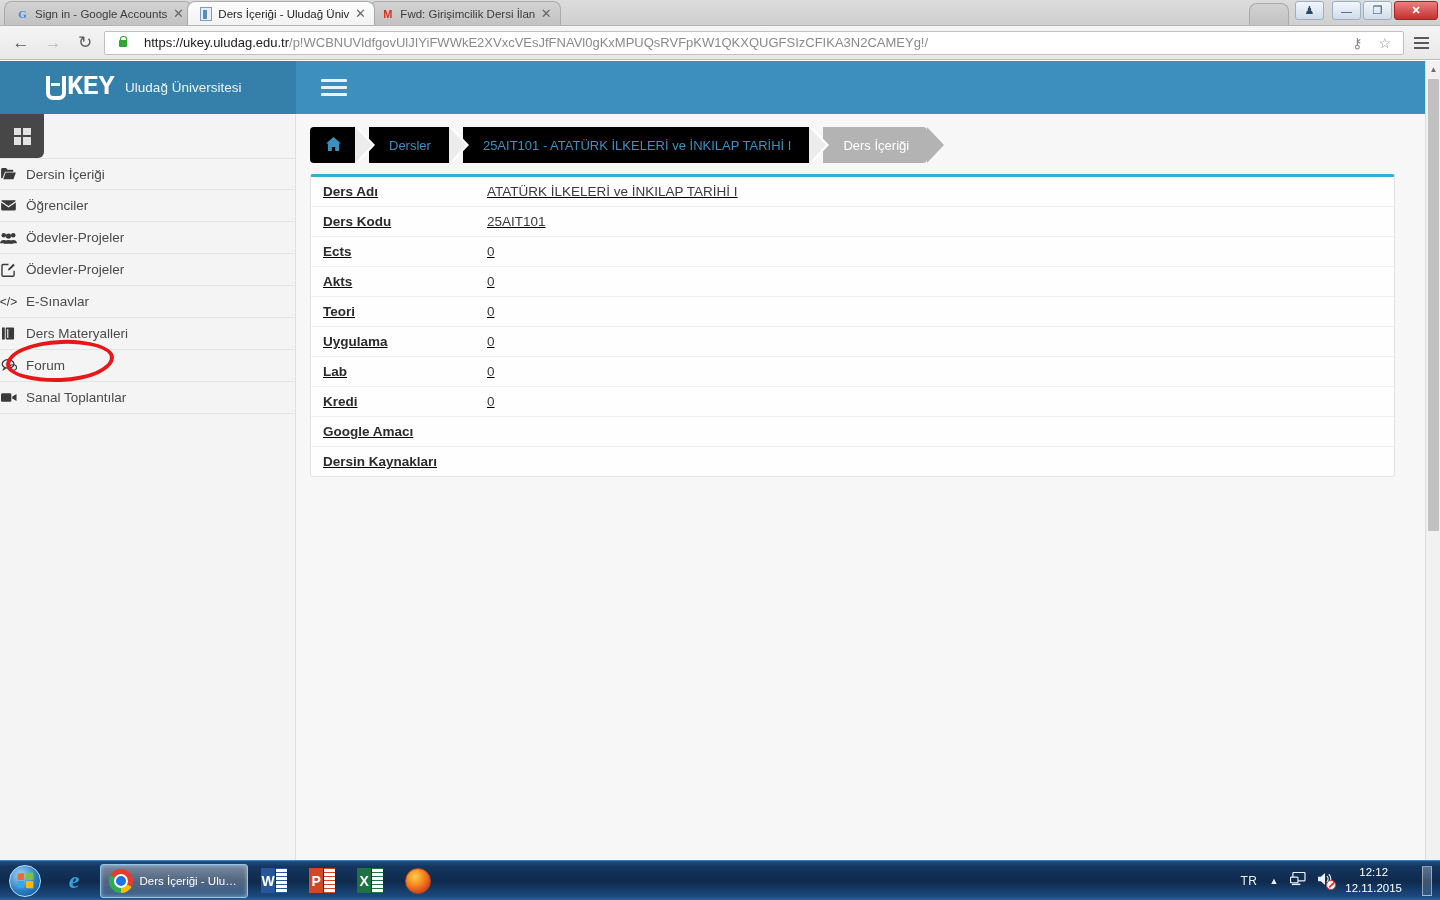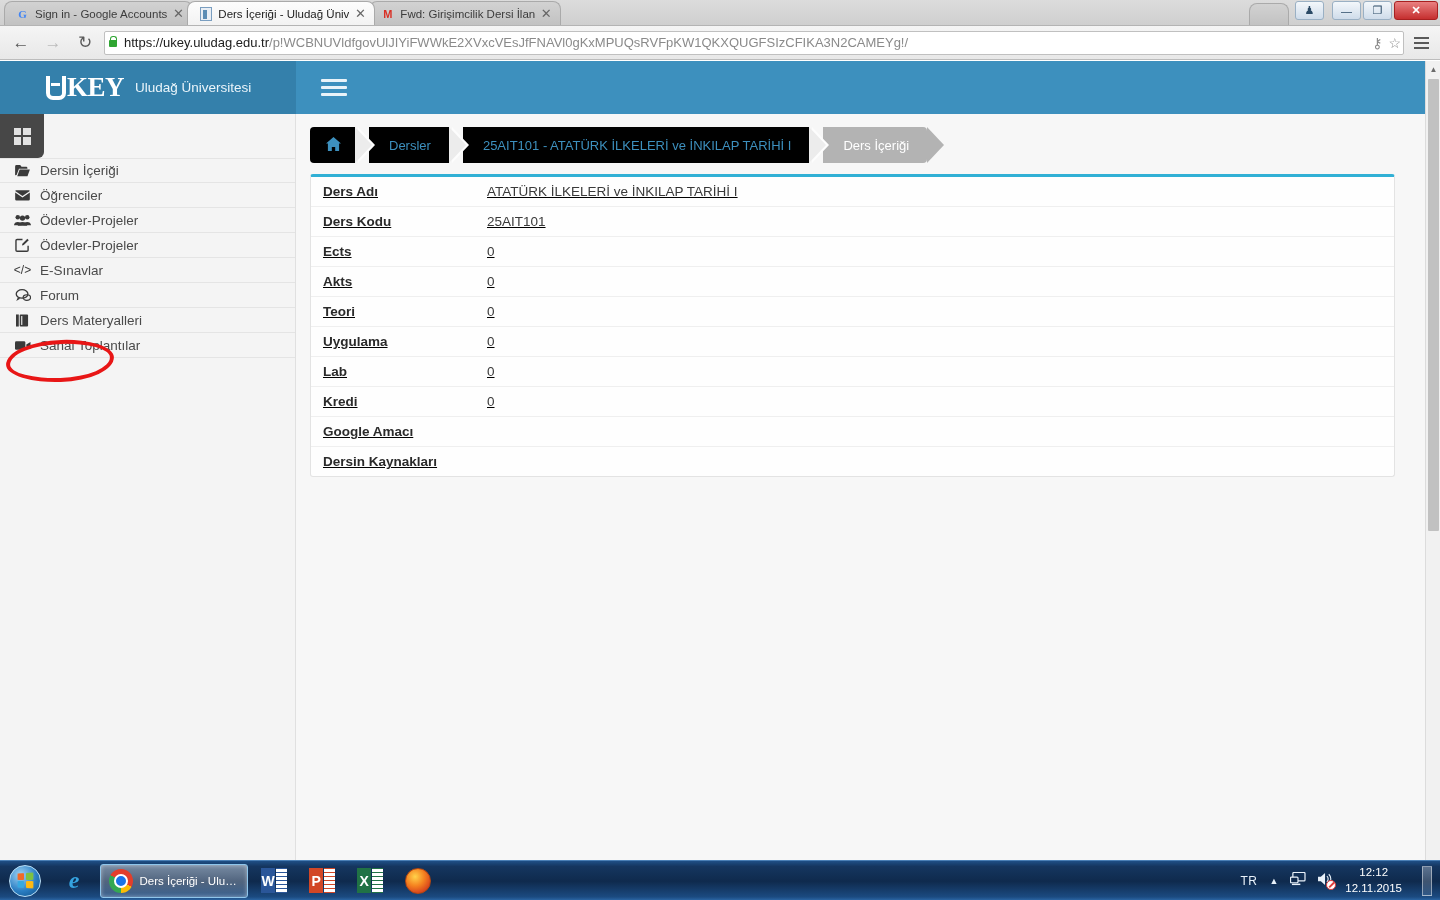--- a/index.html
+++ b/index.html
@@ -122,22 +122,22 @@
   }
   .nav-btn.disabled { color: #bbb; }
   .omnibox {
     flex: 1 1 auto;
     height: 24px;
     background: #fff;
     border: 1px solid #c0c0c0;
     border-radius: 2px;
     display: flex;
     align-items: center;
-    padding: 0 2px;
-    gap: 6px;
+    padding: 0 12px;
+    gap: 16px;
     font-size: 13px;
     overflow: hidden;
   }
   .lock {
     width: 11px; height: 13px;
     position: relative; flex: 0 0 11px;
   }
   .lock::before {
     content:""; position:absolute; left:1.5px; top:4px; width:8px; height:7px;
     background:#2fa532; border-radius:1px;
@@ -180,21 +180,21 @@
   .site-header { height: 53px; display: flex; }
   .brand-area {
     width: 296px; height: 53px;
     background: #3480ab;
     display: flex; align-items: center; gap: 11px;
     padding-left: 46px;
   }
   .logo {
     font-size: 27px; font-weight: bold; color: #fff;
     letter-spacing: -0.5px; line-height: 1;
-    font-family: Liberation Serif, serif;
+    font-family: Liberation Mono, monospace;
     display: flex; align-items: center;
   }
   .logo .u-mark {
     display: inline-block;
     width: 20px; height: 24px;
     border: 4px solid #fff;
     border-top: none;
     border-bottom-left-radius: 7px; border-bottom-right-radius: 7px;
     position: relative; margin-right: 1px;
   }
@@ -227,23 +227,22 @@
     display: flex; align-items: center; justify-content: center;
   }
   .grid-toggle .grid {
     width: 17px; height: 17px;
     display: grid; grid-template-columns: 1fr 1fr; grid-template-rows: 1fr 1fr; gap: 2px;
   }
   .grid-toggle .grid i { background: #e2e2e2; display:block; }
 
   .nav-list { list-style: none; }
   .nav-item {
-    height: 25px;
+    height: 32px;
     display: flex; align-items: center; gap: 9px;
-    padding-left: 14px;
     border-bottom: 1px solid #e4e4e4;
     font-size: 13.5px;
     color: #4a4a4a;
     cursor: pointer;
   }
   .nav-item:first-child { border-top: 1px solid #e4e4e4; }
   .nav-ico {
     width: 17px; flex: 0 0 17px;
     display: flex; align-items: center; justify-content: center;
     color: #3a3a3a; font-size: 12px;
@@ -596,37 +595,37 @@
                   </svg>
               </span>
               <span>Ödevler-Projeler</span>
             </li>
             <li class="nav-item">
               <span class="nav-ico" style="font-size:12px;font-family:'Liberation Sans',sans-serif;">&lt;/&gt;</span>
               <span>E-Sınavlar</span>
             </li>
             <li class="nav-item">
               <span class="nav-ico">
+                <svg width="13" height="13" viewBox="0 0 14 14">
+                    <rect x="0" y="0.5" width="3" height="13" fill="#3a3a3a"></rect>
+                    <rect x="4" y="0.5" width="9" height="13" rx="1" fill="#3a3a3a"></rect>
+                    <rect x="5.6" y="2.2" width="1.2" height="9.6" fill="#f4f4f4"></rect>
+                  </svg>
+              </span>
+              <span>Ders Materyalleri</span>
+            </li>
+            <li class="nav-item">
+              <span class="nav-ico">
                 <svg width="16" height="13" viewBox="0 0 17 14">
                     <ellipse cx="7.5" cy="5.3" rx="6.3" ry="4.6" fill="none" stroke="#3a3a3a" stroke-width="1.4"></ellipse>
                     <path fill="#3a3a3a" d="M3 8.8 1.2 13l4.2-2.6z"></path>
                     <ellipse cx="12.6" cy="9.2" rx="4" ry="3" fill="none" stroke="#3a3a3a" stroke-width="1.3"></ellipse>
                   </svg>
               </span>
               <span>Forum</span>
-            </li>
-            <li class="nav-item">
-              <span class="nav-ico">
-                <svg width="13" height="13" viewBox="0 0 14 14">
-                    <rect x="0" y="0.5" width="3" height="13" fill="#3a3a3a"></rect>
-                    <rect x="4" y="0.5" width="9" height="13" rx="1" fill="#3a3a3a"></rect>
-                    <rect x="5.6" y="2.2" width="1.2" height="9.6" fill="#f4f4f4"></rect>
-                  </svg>
-              </span>
-              <span>Ders Materyalleri</span>
             </li>
             <li class="nav-item">
               <span class="nav-ico">
                 <svg width="16" height="11" viewBox="0 0 17 11">
                     <rect x="0" y="1" width="11" height="9" rx="1.4" fill="#3a3a3a"></rect>
                     <path fill="#3a3a3a" d="m12 4.4 4.5-2.6v7.4L12 6.6z"></path>
                   </svg>
               </span>
               <span>Sanal Toplantılar</span>
             </li>

